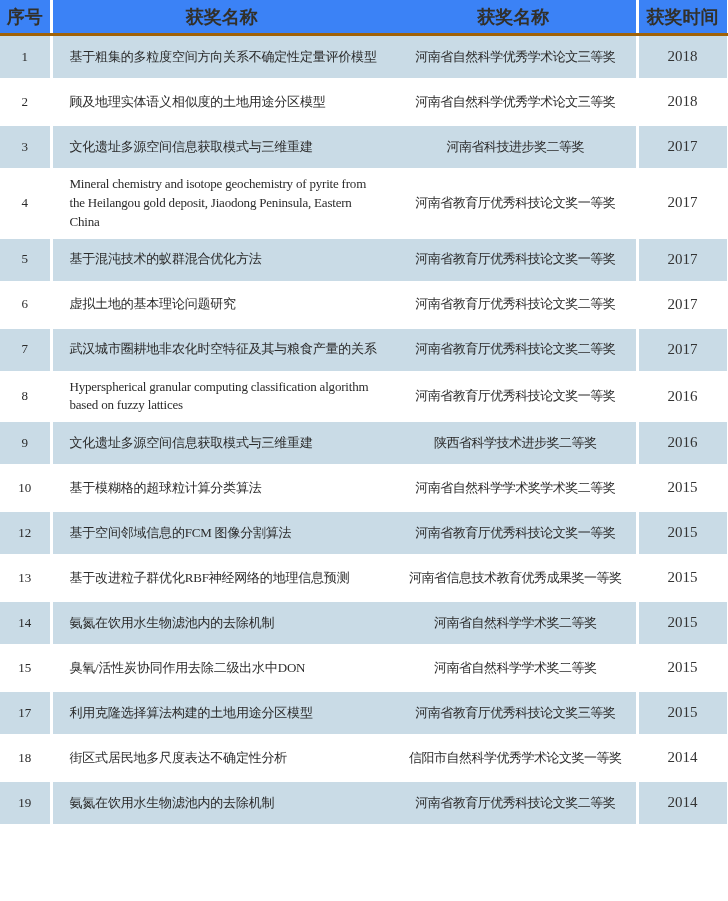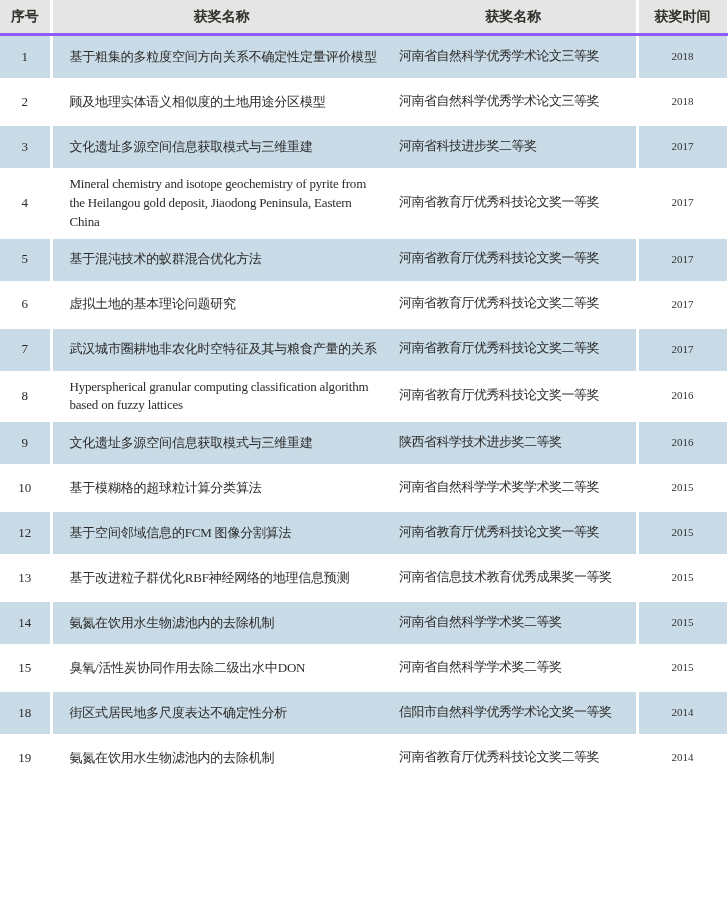--- a/index.html
+++ b/index.html
@@ -17,28 +17,28 @@
     table-layout: fixed;
     border-collapse: collapse;
     background: #ffffff;
   }
   col.c-no    { width: 51px;  }
   col.c-title { width: 340px; }
   col.c-award { width: 246px; }
   col.c-year  { width: 91px;  }
 
   thead th {
-    background: #e5e5e5;
+    background: #3b82f6;
     color: #32302A;
     font-weight: bold;
-    font-size: 14px;
+    font-size: 18px;
     height: 33px;
     text-align: center;
     padding: 0 2px;
-    border-bottom: 3px solid #8b5cf6;
+    border-bottom: 3px solid #a16207;
   }
   thead th.div-r, tbody td.div-r {
     border-right: 3px solid #FFFFFF;
   }
   thead th.edge-r, tbody td.edge-r {
     border-right: 3px solid #FFFFFF;
   }
 
   tbody td {
     font-size: 13px;
@@ -53,28 +53,27 @@
   tbody tr:nth-child(even) td { background: #FFFFFF; }
 
   td.cell-no   { text-align: center; }
   td.cell-title{
     text-align: left;
     padding-left: 17px;
     padding-right: 10px;
     letter-spacing: -0.2px;
   }
   td.cell-award{
-    text-align: left;
+    text-align: center;
     padding-left: 8px;
     white-space: nowrap;
     letter-spacing: -0.5px;
     overflow: hidden;
-    font-family: Liberation Mono, monospace;
   }
-  td.cell-year { text-align: center; font-size: 11px; color: #333333; }
+  td.cell-year { text-align: center; font-size: 15px; color: #333333; }
 </style>
 </head>
 <body>
 
 <div class="page">
   <table class="awards">
     <colgroup>
       <col class="c-no">
         <col class="c-title">
         <col class="c-award">
@@ -167,20 +166,26 @@
           <td class="cell-award div-r">河南省自然科学学术奖二等奖</td>
           <td class="cell-year edge-r">2015</td>
         </tr>
         <tr>
           <td class="cell-no div-r">15</td>
           <td class="cell-title">臭氧/活性炭协同作用去除二级出水中DON</td>
           <td class="cell-award div-r">河南省自然科学学术奖二等奖</td>
           <td class="cell-year edge-r">2015</td>
         </tr>
         <tr>
+          <td class="cell-no div-r">17</td>
+          <td class="cell-title">利用克隆选择算法构建的土地用途分区模型</td>
+          <td class="cell-award div-r">河南省教育厅优秀科技论文奖三等奖</td>
+          <td class="cell-year edge-r">2015</td>
+        </tr>
+        <tr>
           <td class="cell-no div-r">18</td>
           <td class="cell-title">街区式居民地多尺度表达不确定性分析</td>
           <td class="cell-award div-r">信阳市自然科学优秀学术论文奖一等奖</td>
           <td class="cell-year edge-r">2014</td>
         </tr>
         <tr>
           <td class="cell-no div-r">19</td>
           <td class="cell-title">氨氮在饮用水生物滤池内的去除机制</td>
           <td class="cell-award div-r">河南省教育厅优秀科技论文奖二等奖</td>
           <td class="cell-year edge-r">2014</td>

